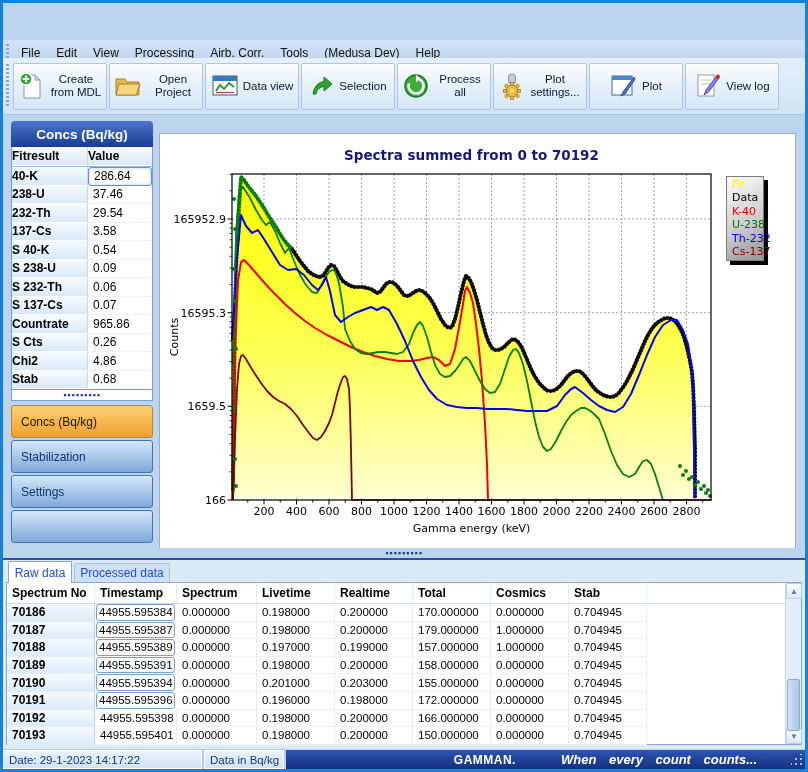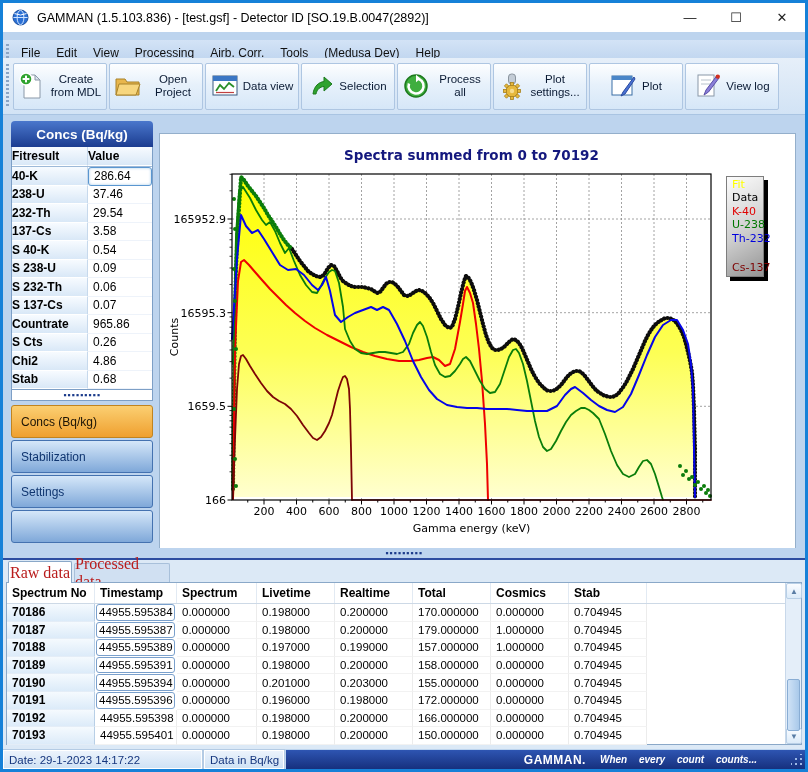--- a/index.html
+++ b/index.html
@@ -53,23 +53,23 @@
     background:#fff; border:1px solid #94afcb; }
   #legend { position:absolute; left:566px; top:42px; width:38px;
     background:linear-gradient(150deg,#fcfcfc,#cecece 55%,#949494); border:1px solid #7d7d7d;
     box-shadow:4px 4px 0 #000; padding:1px 0 2px 5px; }
   .legend-item { font-size:11px; line-height:13.4px; font-family:"DejaVu Sans",sans-serif; white-space:nowrap; }
   
   #main-splitter { position:absolute; left:0; top:545px; width:802px; height:12px; background:#bdd4ee;
     border-bottom:2px solid #2d4da0; display:flex; align-items:center; justify-content:center; }
   
   #bottom { position:absolute; left:0; top:557px; width:802px; height:189px; background:#dce9f6; }
-  .tab { position:absolute; top:1px; height:22px; font-size:16px; color:#b91c1c;
+  .tab { position:absolute; top:1px; height:22px; font-size:12px; color:#1d4ed8;
     display:flex; align-items:center; justify-content:center; border:1px solid #8aa8c8; border-bottom:none;
-    border-radius:2px 2px 0 0;font-family:Liberation Serif, serif; }
+    border-radius:2px 2px 0 0; }
   .tab.active { background:#fff; z-index:3; }
   .tab.inactive { background:#d0e0f2; top:3px; height:19px; border-color:#a8c0da; }
   #table-wrap { position:absolute; left:3px; right:3px; top:22px; bottom:4px; background:#fff;
     border:1px solid #8aa8c8; z-index:2; }
   .trow { display:grid; grid-template-columns:88px 82px 80px 78px 78px 78px 78px 78px 1fr; height:17.6px; }
   .trow.thead { height:21px; border-bottom:1px solid #cdd9e6; }
   .th { font-weight:bold; font-size:12px; color:#000; display:flex; align-items:center; padding-left:5px;
     border-right:1px solid #e2eaf3; }
   .td { font-size:11.5px; color:#000; display:flex; align-items:center; padding-left:5px;
     border-right:1px solid #ececec; border-bottom:1px solid #f2f2f2; white-space:nowrap; overflow:hidden;}
@@ -81,53 +81,39 @@
     font-size:8px; color:#5a7da5; background:linear-gradient(#fafcff,#dcebf9); border:1px solid #b8cfe6; border-radius:2px; }
   #scroll-thumb { position:absolute; left:1px; width:13px; top:96px; height:52px; border-radius:2px;
     background:linear-gradient(90deg,#cfe2f6,#a9c9ea); border:1px solid #89add4; }
   
   #statusbar { position:absolute; left:0; top:747px; width:802px; height:19px; display:flex; }
   .status-panel { background:linear-gradient(#ecf3fc,#cfe2f5); border:1px solid #fff; outline:1px solid #b4cbe4;
     font-size:11.5px; color:#16367e; display:flex; align-items:center; padding-left:5px; }
   #status-date { width:199px; }
   #status-unit { width:80px; margin-left:2px; }
   #status-brand { flex:1; margin-left:2px; background:linear-gradient(#2e55b2,#16307e); color:#fff;
-    display:flex; align-items:center; justify-content:flex-end; padding-right:14px; }
+    display:flex; align-items:center; justify-content:flex-end; padding-right:14px;gap:31px; }
   #brand-name { font-weight:bold; font-size:12px; letter-spacing:0.5px; }
-  #brand-slogan { font-weight:bold; font-style:italic; font-size:10px; margin-left:14px; word-spacing:9px; margin-right:34px; }
+  #brand-slogan { font-weight:bold; font-style:italic; font-size:13px; margin-left:14px; word-spacing:9px; margin-right:34px; }
   #resize-grip { position:absolute; right:2px; top:4px; width:12px; height:12px;
     background:
       radial-gradient(circle at 10px 10px,#9db9e6 1.3px,transparent 1.5px),
       radial-gradient(circle at 10px 5px,#9db9e6 1.3px,transparent 1.5px),
       radial-gradient(circle at 5px 10px,#9db9e6 1.3px,transparent 1.5px),
       radial-gradient(circle at 10px 0px,#9db9e6 1.3px,transparent 1.5px),
       radial-gradient(circle at 0px 10px,#9db9e6 1.3px,transparent 1.5px),
       radial-gradient(circle at 5px 5px,#9db9e6 1.3px,transparent 1.5px);
   }
   svg text { font-family:"DejaVu Sans",sans-serif; }
 </style>
 </head>
 <body>
 
 <div id="window">
 
-  <div id="titlebar">
-    <svg id="app-icon" viewBox="0 0 17 17">
-      <circle cx="8.5" cy="8.5" r="7.5" fill="#2a6fd4" stroke="#1b4f9e"></circle>
-      <ellipse cx="8.5" cy="8.5" rx="3.4" ry="7.2" fill="none" stroke="#cfe4ff" stroke-width="1"></ellipse>
-      <line x1="1.4" y1="8.5" x2="15.6" y2="8.5" stroke="#cfe4ff" stroke-width="1"></line>
-      <path d="M2.5,4.6 Q8.5,7.4 14.5,4.6" fill="none" stroke="#ffffff" stroke-width="1"></path>
-    </svg>
-    <span id="title-text">GAMMAN (1.5.103.836) - [test.gsf] - Detector ID [SO.19.B.0047(2892)]</span>
-    <div id="win-controls">
-      <div class="win-btn">—</div>
-      <div class="win-btn">☐</div>
-      <div class="win-btn">✕</div>
-    </div>
-  </div>
 
   <div id="menubar">
     <div class="grip"></div>
   <div class="menu-item">File</div>
       <div class="menu-item">Edit</div>
       <div class="menu-item">View</div>
       <div class="menu-item">Processing</div>
       <div class="menu-item">Airb. Corr.</div>
       <div class="menu-item">Tools</div>
       <div class="menu-item">(Medusa Dev)</div>
@@ -434,21 +420,21 @@
         <circle cx="548" cy="356" r="2" fill="#0b7d0b"></circle>
         <circle cx="550" cy="362" r="2" fill="#0b7d0b"></circle>
         <rect x="72" y="40" width="479" height="326" fill="none" stroke="#000" stroke-width="1.2"></rect>
       </svg>
     <div id="legend">
         <div class="legend-item" style="color: rgb(255, 255, 0);">Fit</div>
         <div class="legend-item" style="color: rgb(0, 0, 0);">Data</div>
         <div class="legend-item" style="color: rgb(224, 0, 0);">K-40</div>
         <div class="legend-item" style="color: rgb(0, 120, 0);">U-238</div>
         <div class="legend-item" style="color: rgb(0, 0, 221);">Th-232</div>
-        <div class="legend-item" style="color: rgb(125, 0, 0); margin-top: 16px;">Cs-137</div>
+        <div class="legend-item" style="color: rgb(125, 0, 0);">Cs-137</div>
       </div>
   </div>
 
   <div id="main-splitter">
       <span class="dots">▪▪▪▪▪▪▪▪▪</span>
     </div>
 
   <div id="bottom">
     <div class="tab active" style="left:5px;width:64px;">Raw data</div>
     <div class="tab inactive" style="left:71px;width:96px;">Processed data</div>

